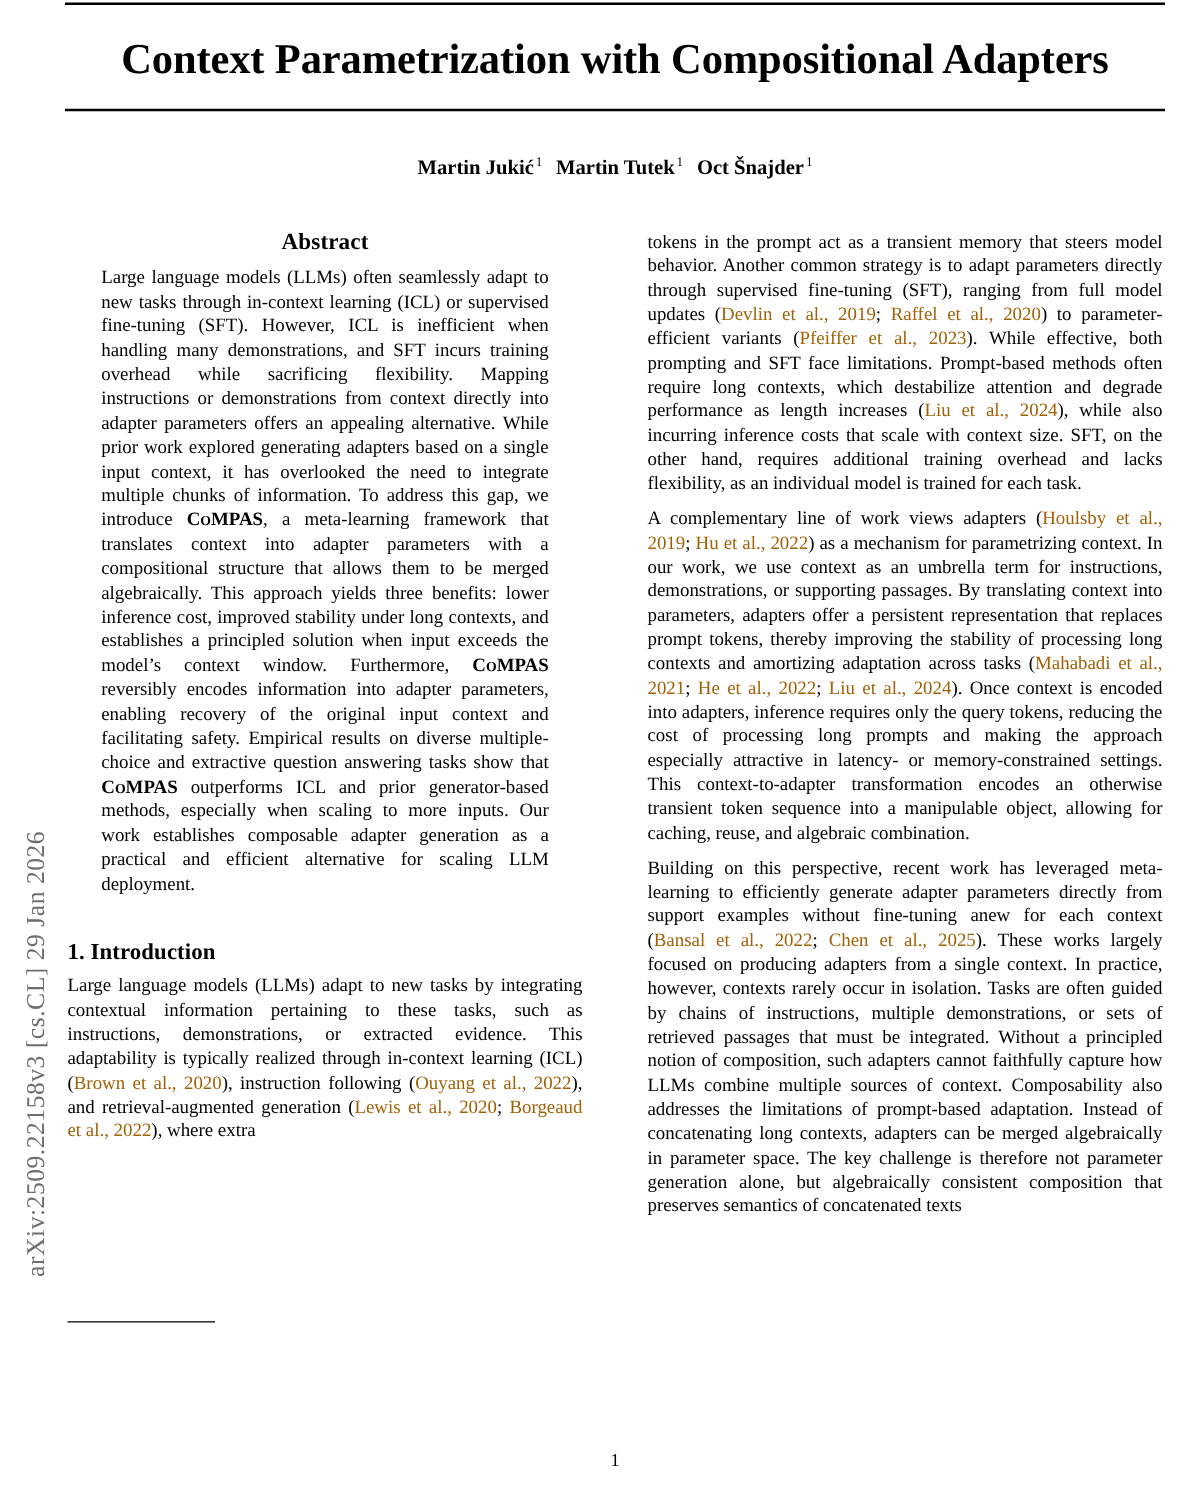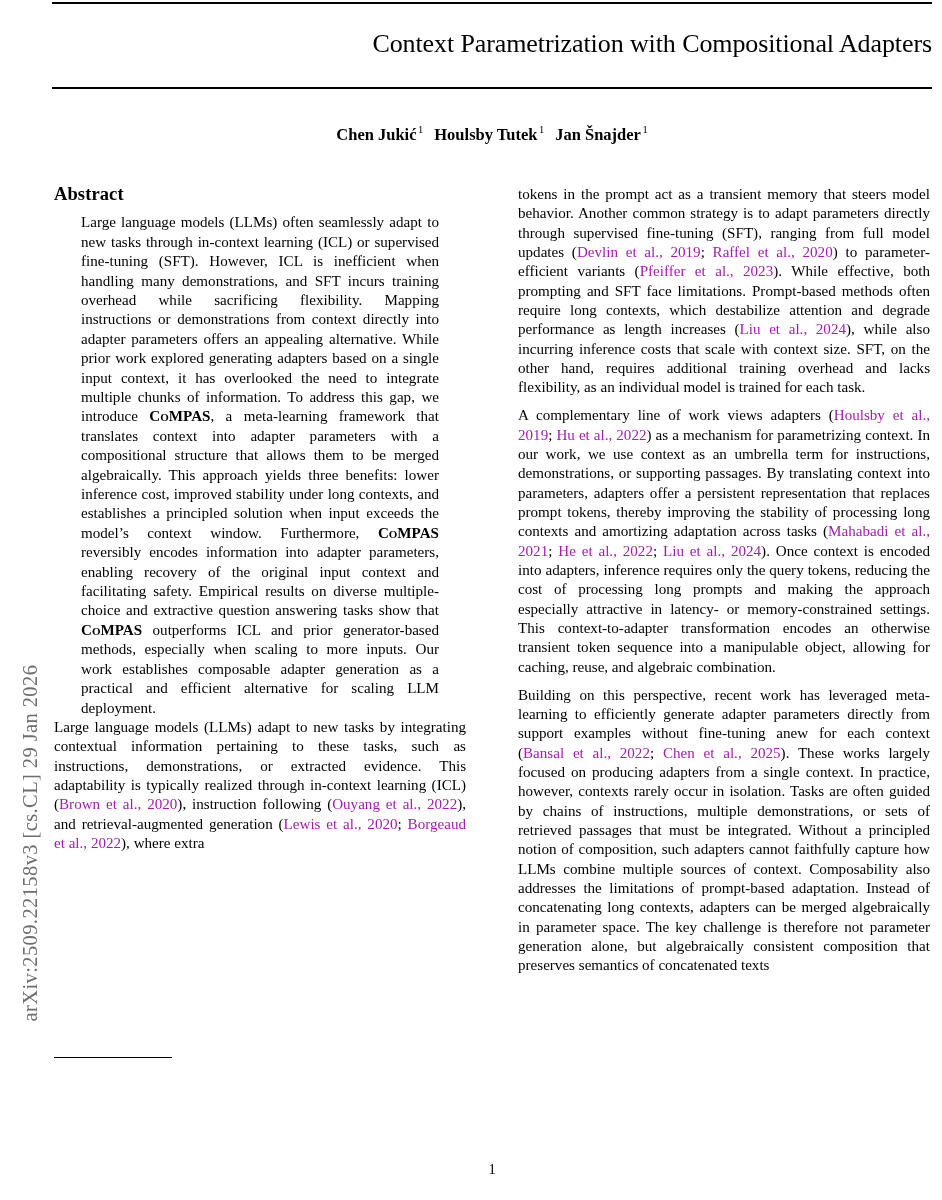--- a/index.html
+++ b/index.html
@@ -56,23 +56,23 @@
     background: #000000;
   }
   #rule-top { top: 2px; }
   #rule-under-title { top: 87px; }
 
   #paper-title {
     position: absolute;
     left: 0;
     top: 28px;
     width: 880px;
-    text-align: right;
-    font-size: 26px;
-    font-weight: normal;
+    text-align: center;
+    font-size: 34px;
+    font-weight: bold;
     letter-spacing: -0.1px;
     line-height: 1.2;
   }
 
   #author-line {
     position: absolute;
     left: 0;
     top: 124px;
     width: 880px;
     text-align: center;
@@ -96,21 +96,21 @@
     font-size: 15.1px;
     line-height: 19.35px;
     text-align: justify;
     text-justify: inter-word;
     hyphens: manual;
   }
   #col-left  { left: 2px; }
   #col-right { left: 466px; }
 
   .abstract-head {
-    text-align: left;
+    text-align: center;
     font-size: 18.5px;
     font-weight: bold;
     margin: 0 0 9px 0;
     letter-spacing: 0.1px;
   }
   .abstract-body {
     margin: 0;
     padding: 0 27px;
     text-align: justify;
     line-height: 19.4px;
@@ -123,21 +123,21 @@
     text-align: left;
     letter-spacing: 0.1px;
   }
 
   p.para {
     margin: 0 0 8.5px 0;
     text-align: justify;
   }
   p.para.tight { margin-bottom: 16px; }
 
-  .cite { color: #a21caf; }
+  .cite { color: #a16207; }
   .it { }
   .sc {
     font-variant: small-caps;
     font-size: 1.0em;
     font-weight: bold;
   }
 
   
   #footnote {
     position: absolute;
@@ -174,26 +174,27 @@
 </div>
 
 <div id="page">
 
   <div class="rule" id="rule-top"></div>
 
   <div id="paper-title">Context Parametrization with Compositional Adapters</div>
 
   <div class="rule" id="rule-under-title"></div>
 
-  <div id="author-line"><span class="author"><span>Chen Jukić</span><sup>1</sup></span><span class="sep"></span><span class="author"><span>Houlsby Tutek</span><sup>1</sup></span><span class="sep"></span><span class="author"><span>Jan Šnajder</span><sup>1</sup></span></div>
+  <div id="author-line"><span class="author"><span>Martin Jukić</span><sup>1</sup></span><span class="sep"></span><span class="author"><span>Martin Tutek</span><sup>1</sup></span><span class="sep"></span><span class="author"><span>Oct Šnajder</span><sup>1</sup></span></div>
 
   <div class="column" id="col-left">
     <div class="abstract-head">Abstract</div>
     <p class="abstract-body">Large language models (LLMs) often seamlessly adapt to new tasks through in-context learning (ICL) or supervised fine-tuning (SFT). However, ICL is inefficient when handling many demonstrations, and SFT incurs training overhead while sacrificing flexibility. Mapping instructions or demonstrations from context directly into adapter parameters offers an appealing alternative. While prior work explored generating adapters based on a single input context, it has overlooked the need to integrate multiple chunks of information. To address this gap, we introduce <span class="sc">CoMPAS</span>, a meta-learning framework that translates context into adapter parameters with a compositional structure that allows them to be merged algebraically. This approach yields three benefits: lower inference cost, improved stability under long contexts, and establishes a principled solution when input exceeds the model’s context window. Furthermore, <span class="sc">CoMPAS</span> reversibly encodes information into adapter parameters, enabling recovery of the original input context and facilitating safety. Empirical results on diverse multiple-choice and extractive question answering tasks show that <span class="sc">CoMPAS</span> outperforms ICL and prior generator-based methods, especially when scaling to more inputs. Our work establishes composable adapter generation as a practical and efficient alternative for scaling LLM deployment.</p>
 
+    <h2 class="section-head">1. Introduction</h2>
     <p class="para tight">Large language models (LLMs) adapt to new tasks by integrating <span class="it">contextual information</span> pertaining to these tasks, such as instructions, demonstrations, or extracted evidence. This adaptability is typically realized through in-context learning (ICL) (<span class="cite">Brown et al., 2020</span>), instruction following (<span class="cite">Ouyang et al., 2022</span>), and retrieval-augmented generation (<span class="cite">Lewis et al., 2020</span>; <span class="cite">Borgeaud et al., 2022</span>), where extra</p>
   </div>
 
   <div class="column" id="col-right">
     <p class="para">tokens in the prompt act as a transient memory that steers model behavior. Another common strategy is to adapt parameters directly through <span class="it">supervised fine-tuning</span> (SFT), ranging from full model updates (<span class="cite">Devlin et al., 2019</span>; <span class="cite">Raffel et al., 2020</span>) to parameter-efficient variants (<span class="cite">Pfeiffer et al., 2023</span>). While effective, both prompting and SFT face limitations. Prompt-based methods often require long contexts, which destabilize attention and degrade performance as length increases (<span class="cite">Liu et al., 2024</span>), while also incurring inference costs that scale with context size. SFT, on the other hand, requires additional training overhead and lacks flexibility, as an individual model is trained for each task.</p>
     <p class="para">A complementary line of work views <span class="it">adapters</span> (<span class="cite">Houlsby et al., 2019</span>; <span class="cite">Hu et al., 2022</span>) as a mechanism for parametrizing context. In our work, we use <span class="it">context</span> as an umbrella term for instructions, demonstrations, or supporting passages. By translating context into parameters, adapters offer a persistent representation that replaces prompt tokens, thereby improving the stability of processing long contexts and amortizing adaptation across tasks (<span class="cite">Mahabadi et al., 2021</span>; <span class="cite">He et al., 2022</span>; <span class="cite">Liu et al., 2024</span>). Once context is encoded into adapters, inference requires only the query tokens, reducing the cost of processing long prompts and making the approach especially attractive in latency- or memory-constrained settings. This context-to-adapter transformation encodes an otherwise transient token sequence into a manipulable object, allowing for caching, reuse, and algebraic combination.</p>
     <p class="para">Building on this perspective, recent work has leveraged meta-learning to efficiently generate adapter parameters directly from support examples without fine-tuning anew for each context (<span class="cite">Bansal et al., 2022</span>; <span class="cite">Chen et al., 2025</span>). These works largely focused on producing adapters from a single <span class="it">context</span>. In practice, however, contexts rarely occur in isolation. Tasks are often guided by chains of instructions, multiple demonstrations, or sets of retrieved passages that must be integrated. Without a principled notion of composition, such adapters cannot faithfully capture how LLMs combine multiple sources of context. Composability also addresses the limitations of prompt-based adaptation. Instead of concatenating long contexts, adapters can be merged algebraically in parameter space. The key challenge is therefore not parameter generation alone, but algebraically consistent composition that preserves semantics of concatenated texts</p>
   </div>
 
   <div id="footnote">

